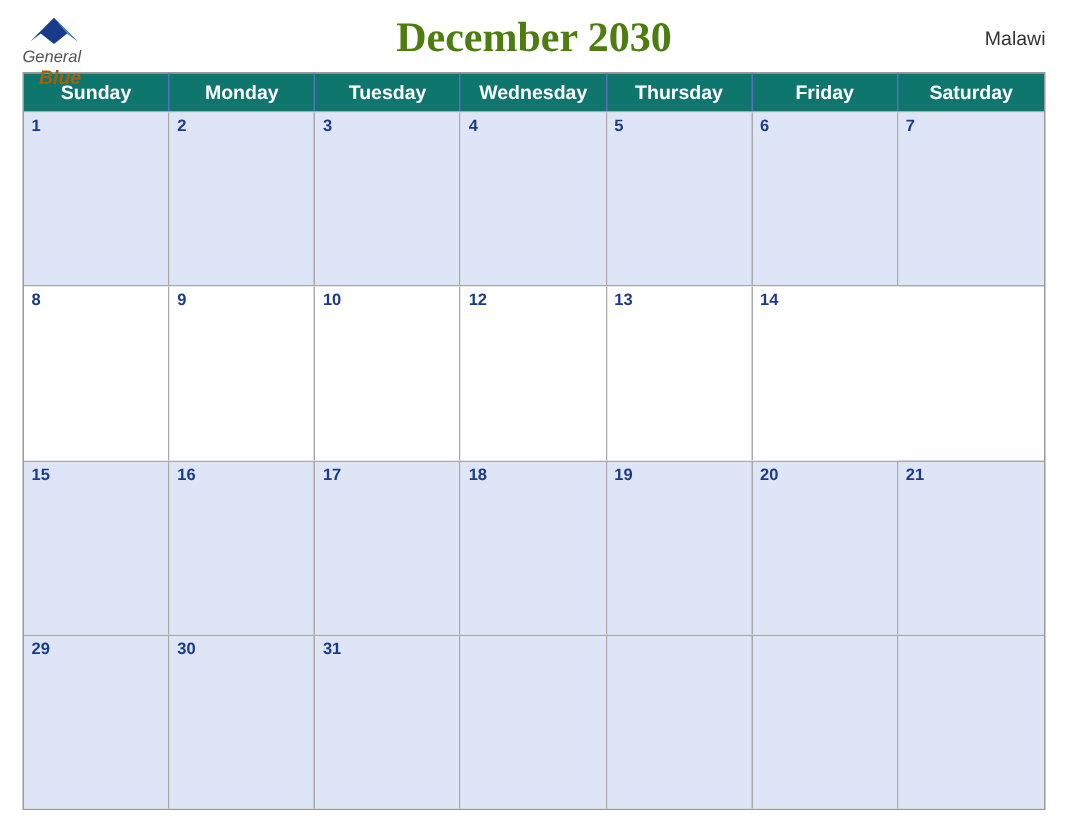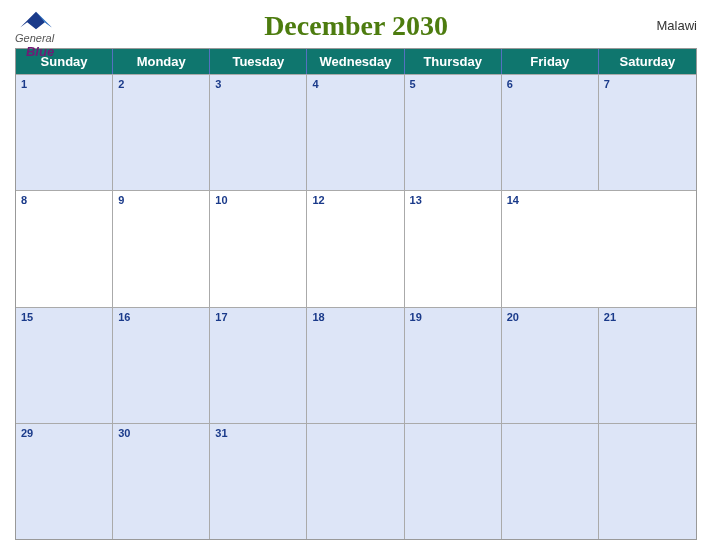--- a/index.html
+++ b/index.html
@@ -33,21 +33,21 @@
       align-items: flex-end;
     }
     .logo-general {
       font-size: 11px;
       color: #555;
       font-style: italic;
     }
     .logo-blue {
       font-size: 13px;
       font-weight: bold;
-      color: #701a75;
+      color: #a16207;
       font-style: italic;
     }
     .logo-bird {
       width: 36px;
       height: 22px;
     }
     .title {
       font-size: 28px;
       font-weight: bold;
       color: #4d7c0f;

